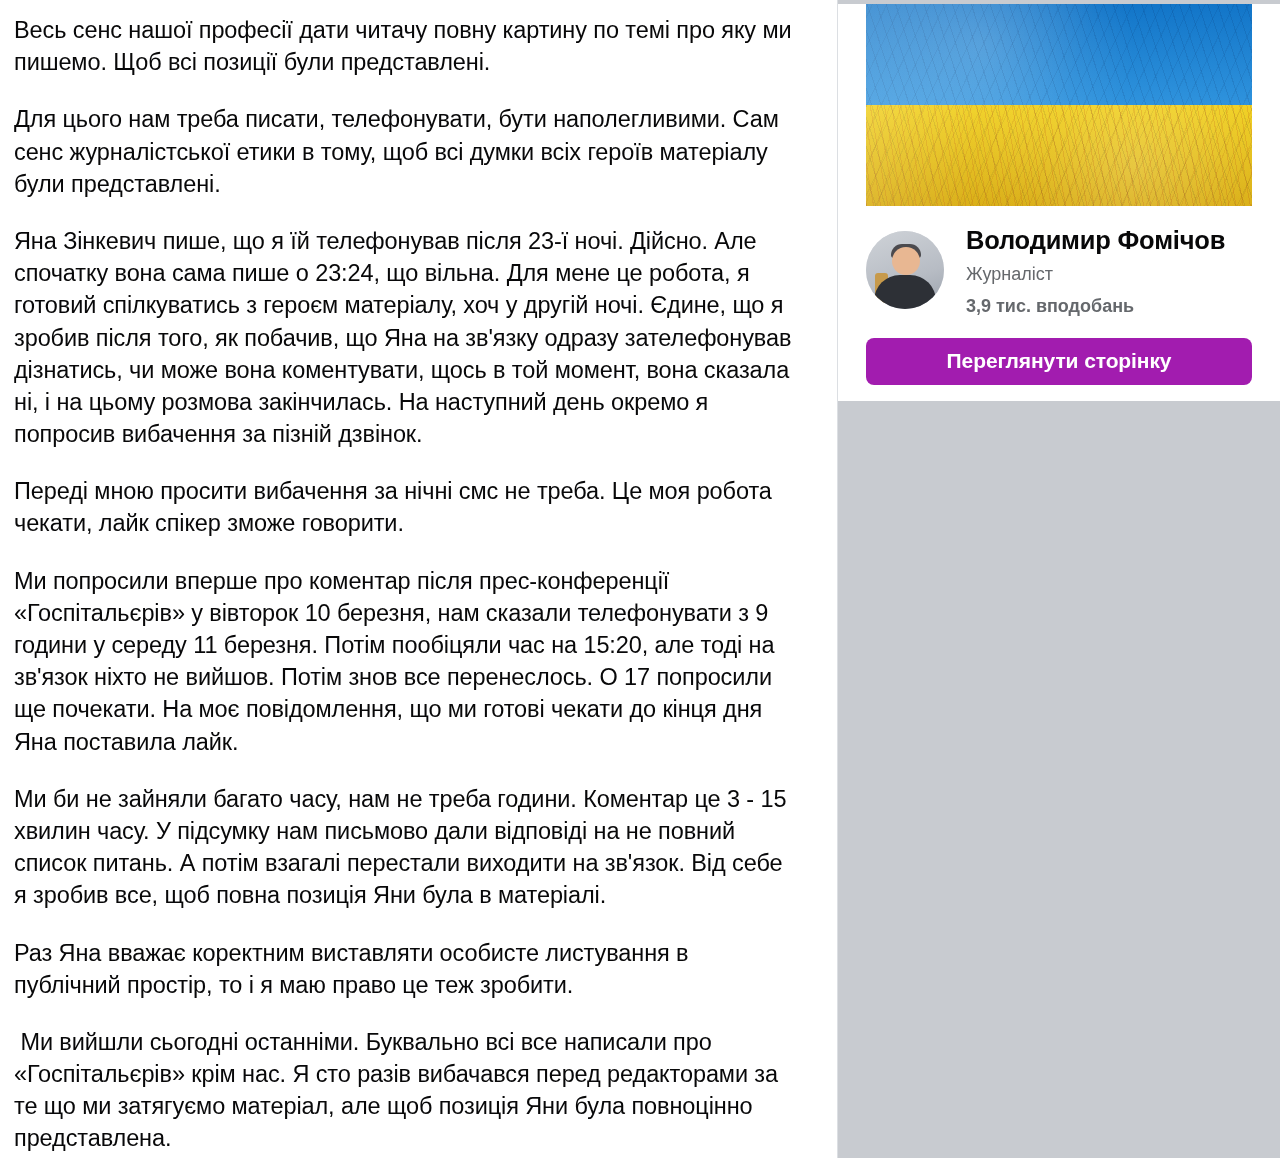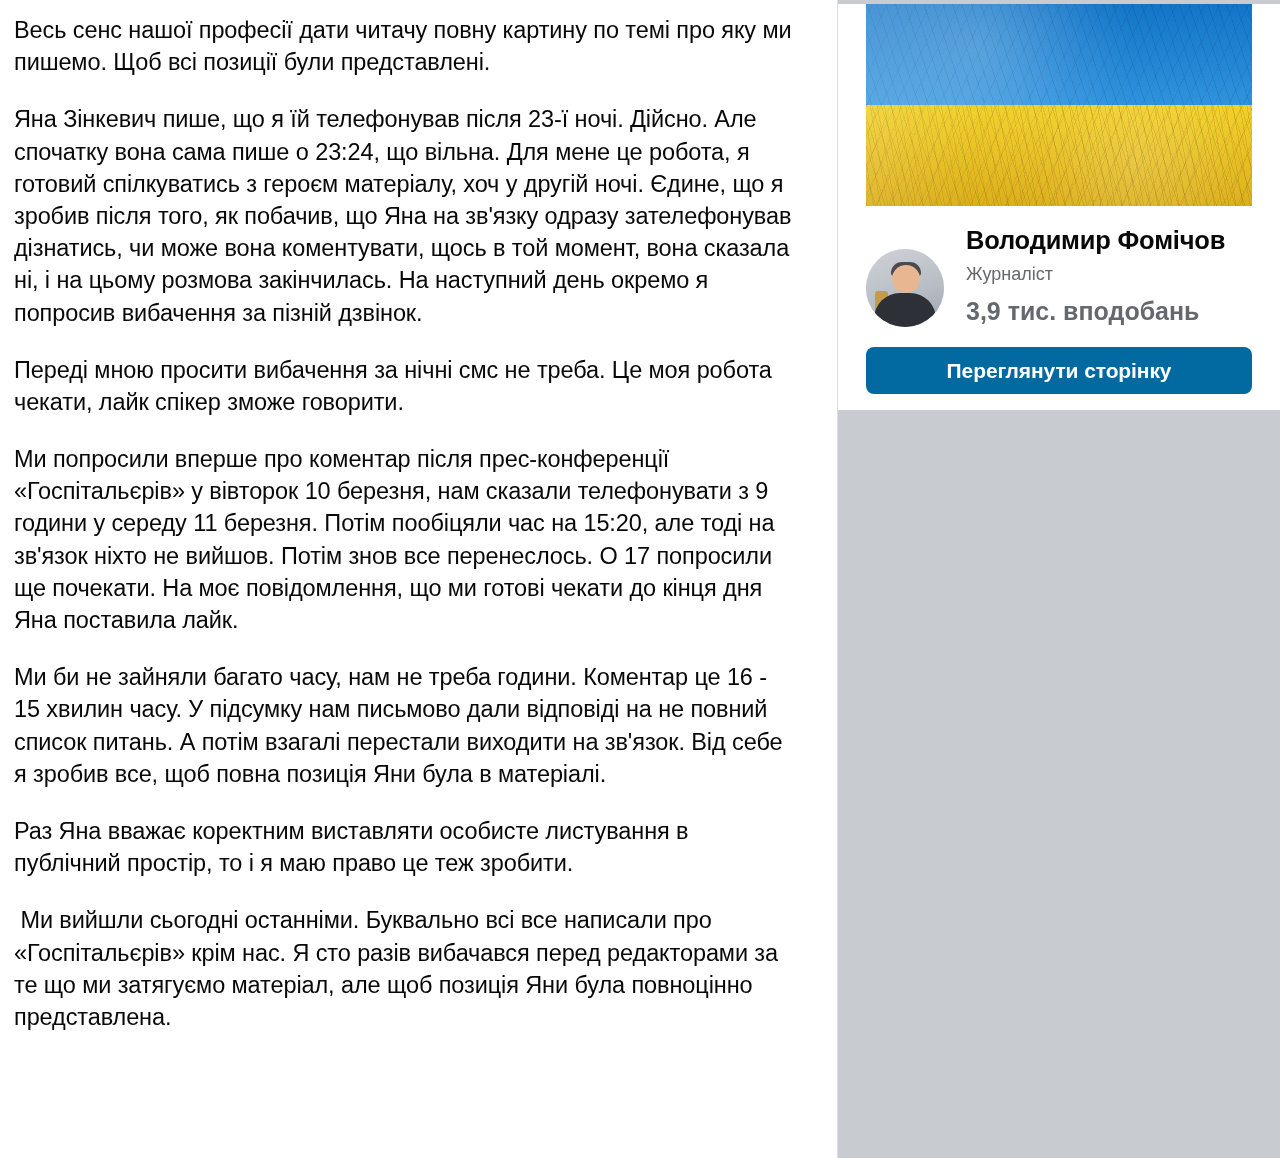--- a/index.html
+++ b/index.html
@@ -98,21 +98,21 @@
   .cover .glare {
     position: absolute;
     left: -20%; top: -30%;
     width: 70%; height: 160%;
     transform: rotate(18deg);
     background: linear-gradient(90deg, rgba(255,255,255,0.25), rgba(255,255,255,0));
   }
 
   .identity {
     display: flex;
-    align-items: flex-end;
+    align-items: center;
     padding: 14px 44px 0 28px;
   }
   .avatar {
     width: 78px;
     height: 78px;
     border-radius: 50%;
     flex: 0 0 78px;
     overflow: hidden;
     position: relative;
     background: #d8dadf;
@@ -164,38 +164,38 @@
     color: #080809;
     letter-spacing: -0.2px;
   }
   .page-category {
     font-size: 18px;
     line-height: 1.3;
     color: #65686c;
     margin-top: 7px;
   }
   .page-likes {
-    font-size: 25px;
+    font-size: 18px;
     line-height: 1.3;
     color: #65686c;
     margin-top: 8px;
     font-weight: bold;
   }
   .cta-row {
     padding: 20px 28px 0 28px;
   }
   .cta-button {
     display: flex;
     align-items: center;
     justify-content: center;
     height: 47px;
     border: none;
     border-radius: 8px;
     width: 100%;
-    background: #0369a1;
+    background: #a21caf;
     color: #ffffff;
     font-size: 21px;
     font-weight: bold;
     font-family: "Liberation Sans", sans-serif;
     cursor: pointer;
     letter-spacing: -0.1px;
   }
   .grey-filler {
     position: absolute;
     left: 0; right: 0;
@@ -205,24 +205,25 @@
   }
 </style>
 </head>
 <body>
 
 <div class="screen">
 
   <div class="post-column">
     <div class="post-text">
       <p>Весь сенс нашої професії дати читачу повну картину по темі про яку ми пишемо. Щоб всі позиції були представлені.</p>
+      <p>Для цього нам треба писати, телефонувати, бути наполегливими. Сам сенс журналістської етики в тому, щоб всі думки всіх героїв матеріалу були представлені.</p>
       <p>Яна Зінкевич пише, що я їй телефонував після 23-ї ночі. Дійсно. Але спочатку вона сама пише о 23:24, що вільна. Для мене це робота, я готовий спілкуватись з героєм матеріалу, хоч у другій ночі. Єдине, що я зробив після того, як побачив, що Яна на зв'язку одразу зателефонував дізнатись, чи може вона коментувати, щось в той момент, вона сказала ні, і на цьому розмова закінчилась. На наступний день окремо я попросив вибачення за пізній дзвінок.</p>
       <p>Переді мною просити вибачення за нічні смс не треба. Це моя робота чекати, лайк спікер зможе говорити.</p>
       <p>Ми попросили вперше про коментар після прес-конференції «Госпітальєрів» у вівторок 10 березня, нам сказали телефонувати з 9 години у середу 11 березня. Потім пообіцяли час на 15:20, але тоді на зв'язок ніхто не вийшов. Потім знов все перенеслось. О 17 попросили ще почекати. На моє повідомлення, що ми готові чекати до кінця дня Яна поставила лайк.</p>
-      <p>Ми би не зайняли багато часу, нам не треба години. Коментар це 16 - 15 хвилин часу. У підсумку нам письмово дали відповіді на не повний список питань. А потім взагалі перестали виходити на зв'язок. Від себе я зробив все, щоб повна позиція Яни була в матеріалі.</p>
+      <p>Ми би не зайняли багато часу, нам не треба години. Коментар це 3 - 15 хвилин часу. У підсумку нам письмово дали відповіді на не повний список питань. А потім взагалі перестали виходити на зв'язок. Від себе я зробив все, щоб повна позиція Яни була в матеріалі.</p>
       <p>Раз Яна вважає коректним виставляти особисте листування в публічний простір, то і я маю право це теж зробити.</p>
       <p> Ми вийшли сьогодні останніми. Буквально всі все написали про «Госпітальєрів» крім нас. Я сто разів вибачався перед редакторами за те що ми затягуємо матеріал, але щоб позиція Яни була повноцінно представлена.</p>
     </div>
   </div>
 
   <div class="right-column">
     <div class="page-card">
 
       <div class="cover">
         <div class="flag-top"></div>

